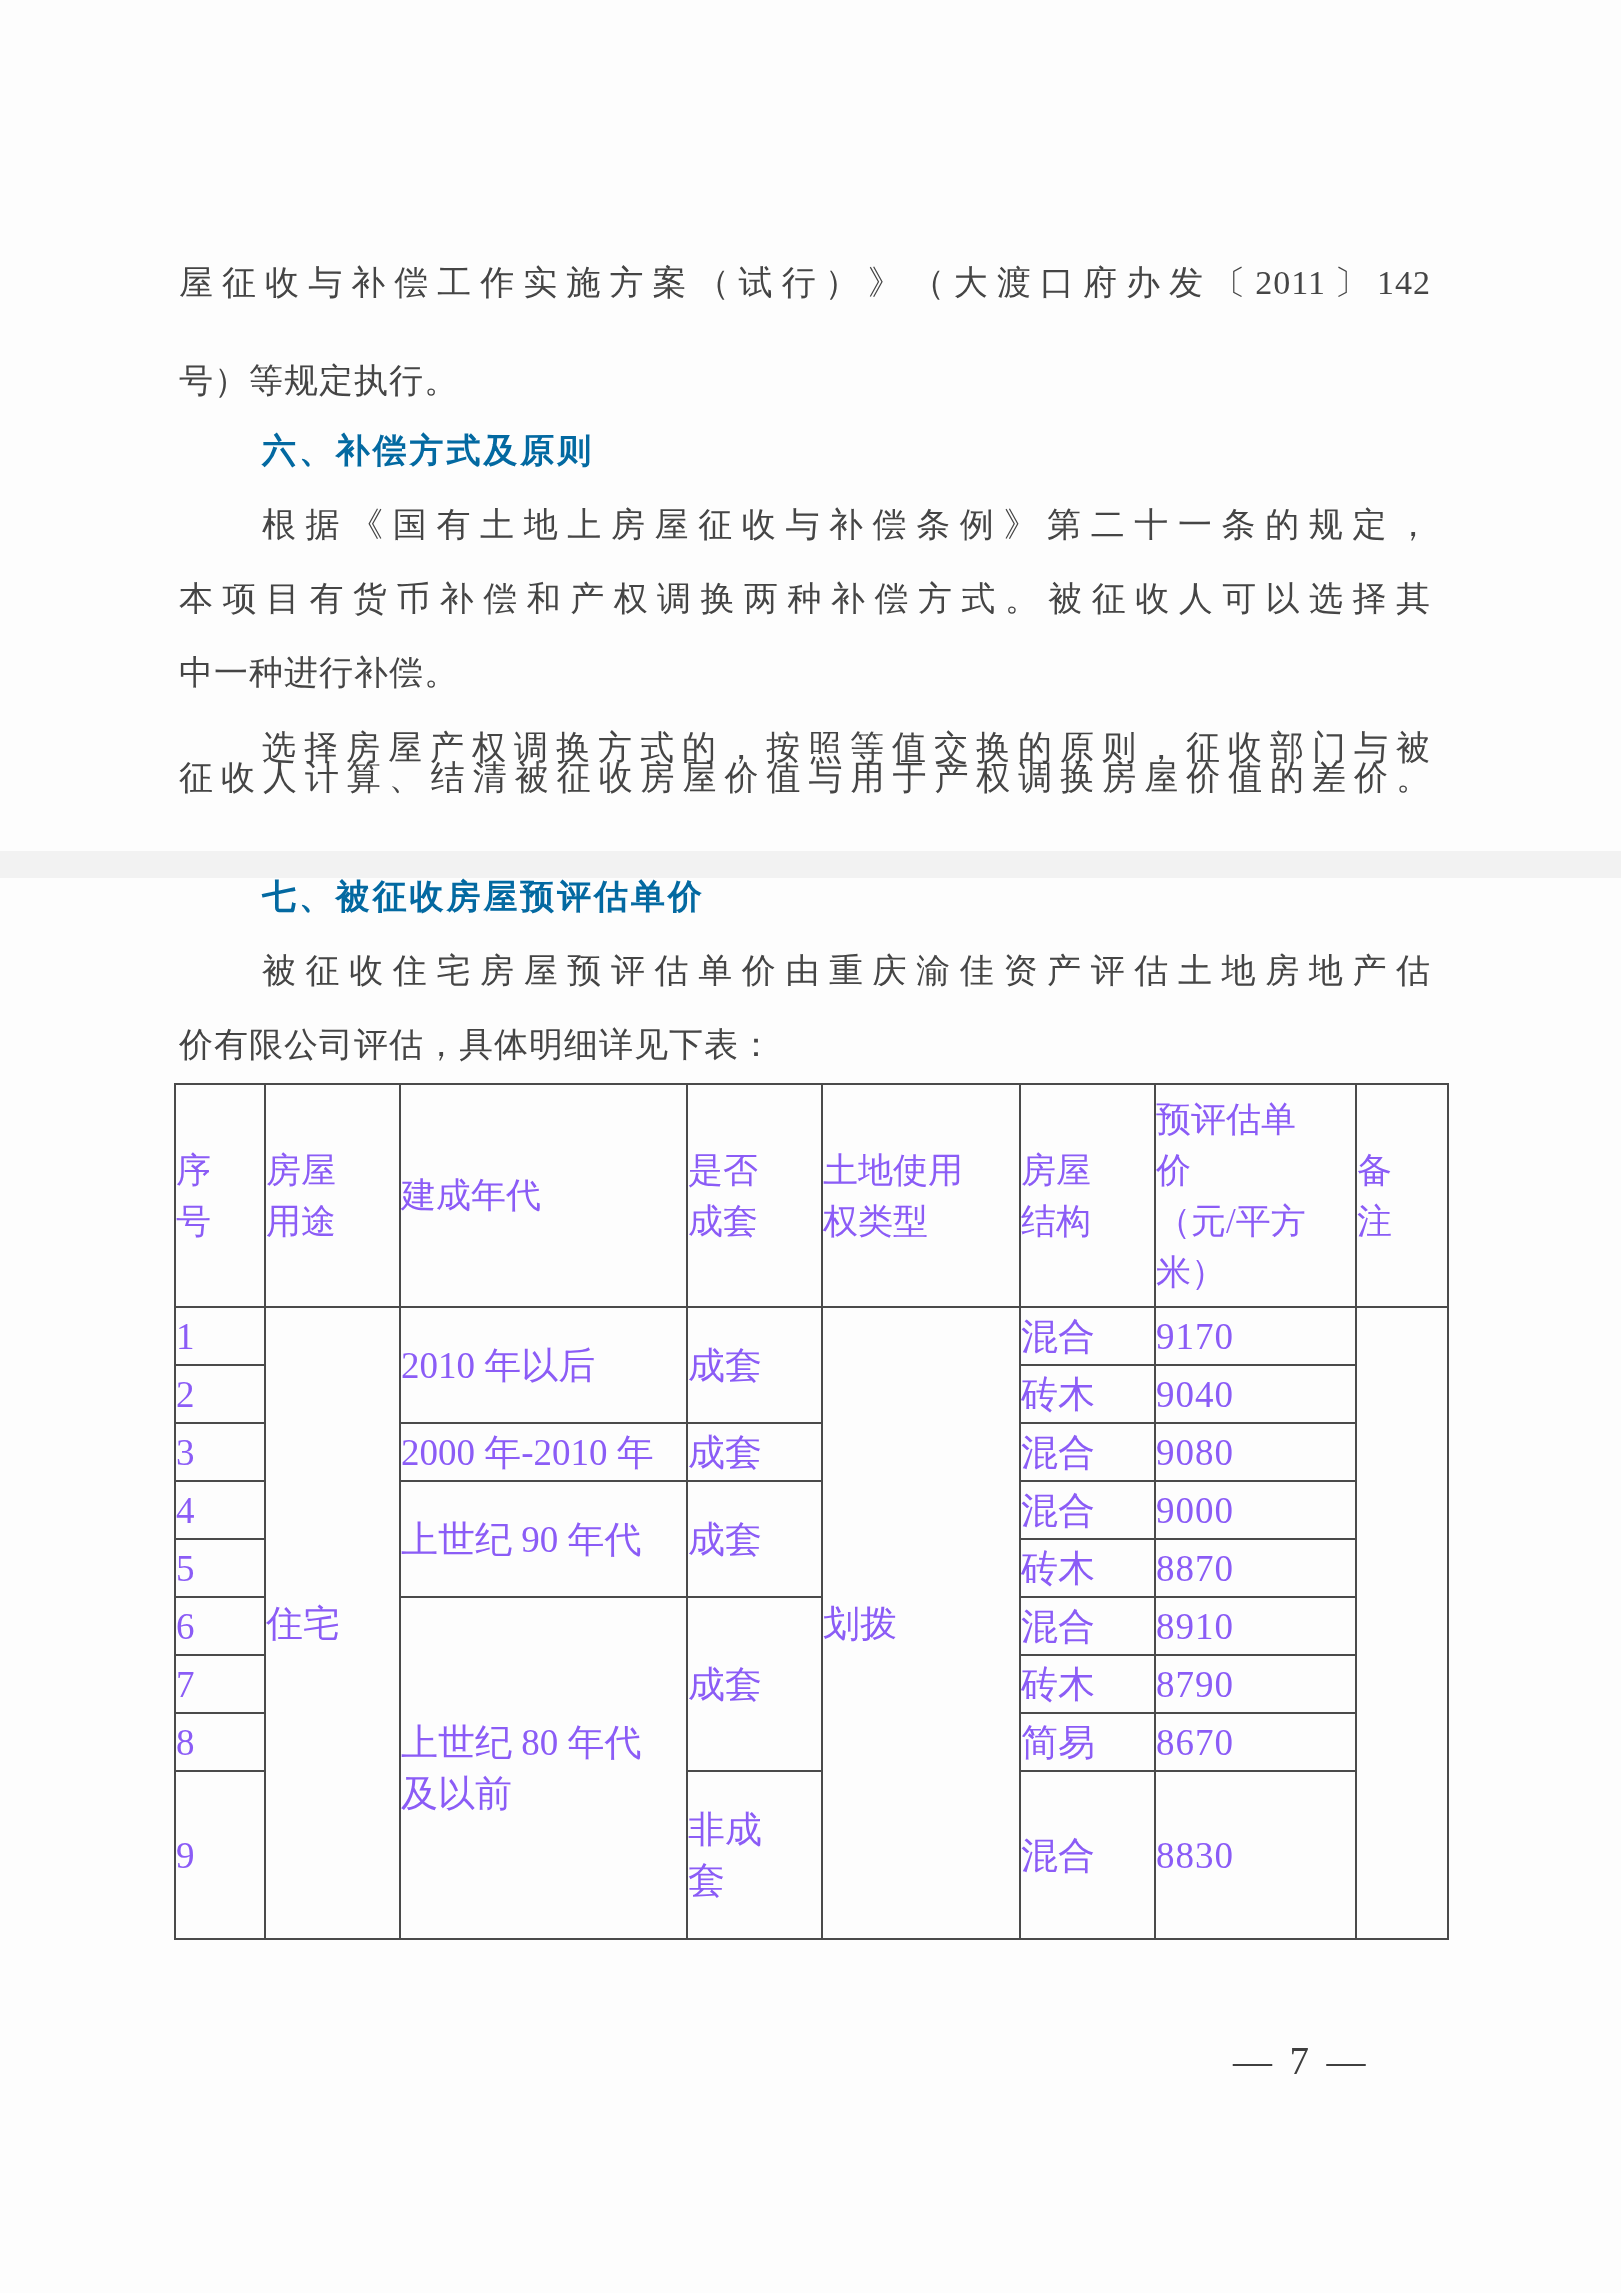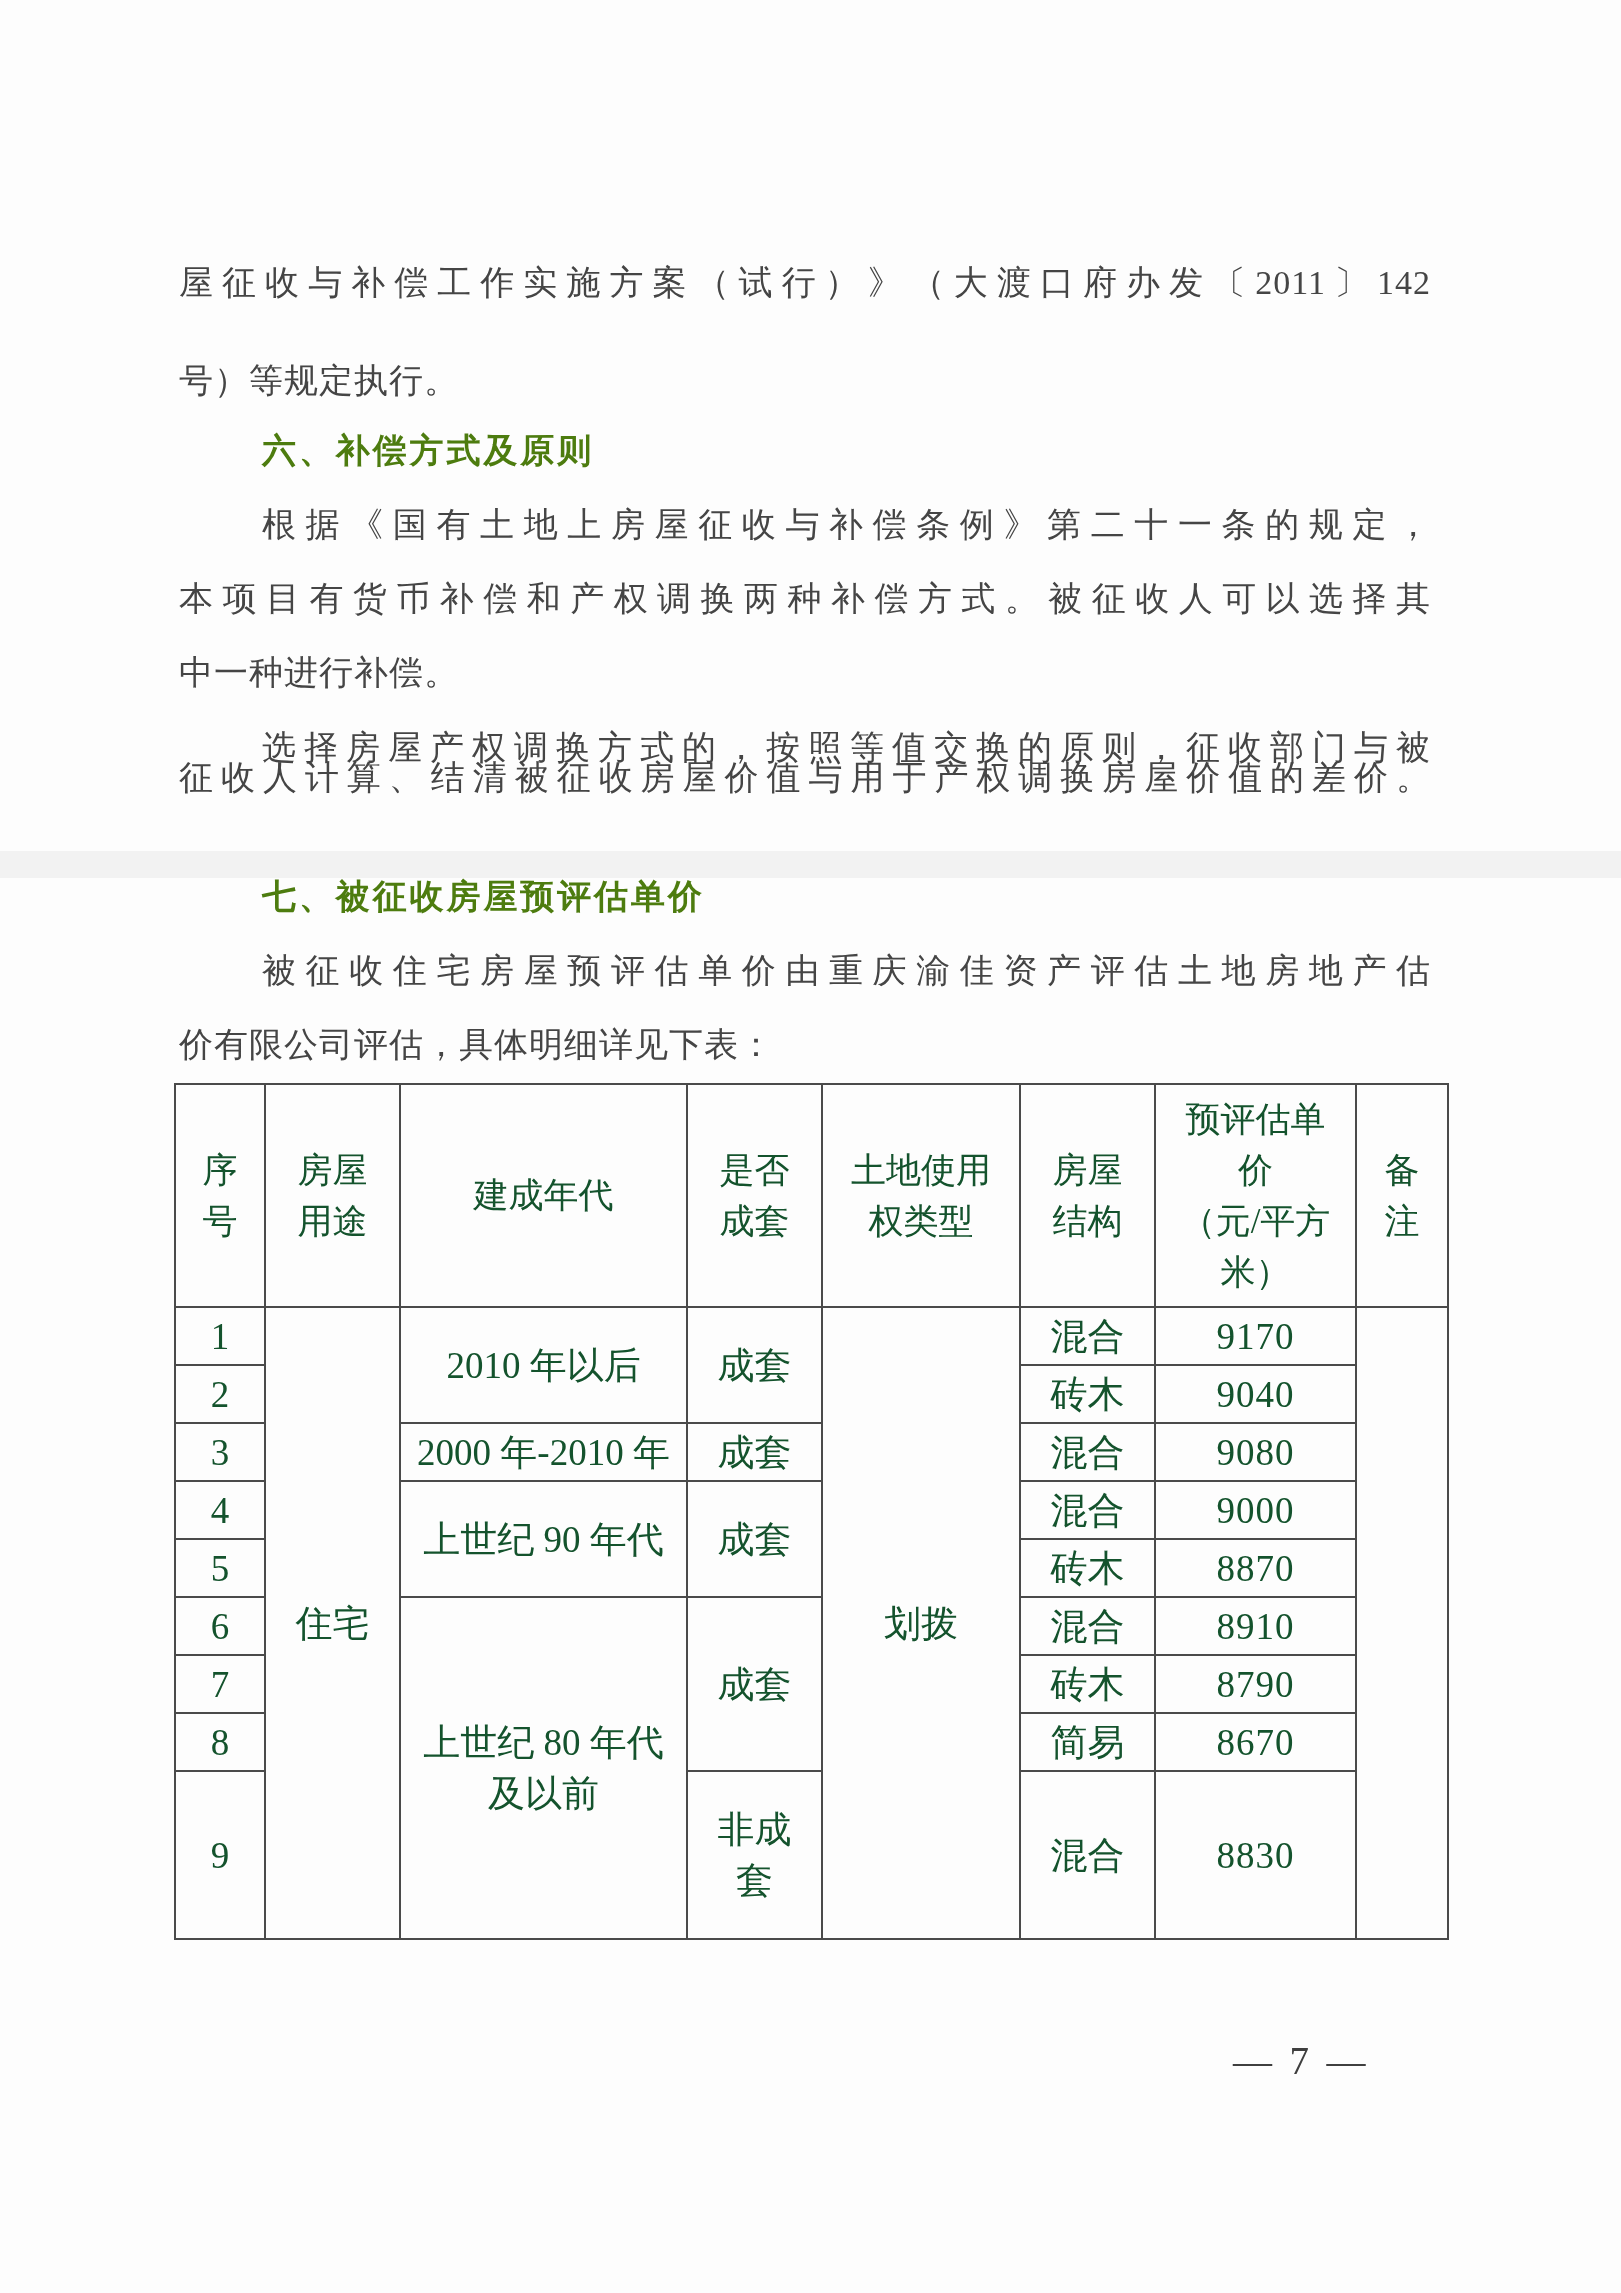--- a/index.html
+++ b/index.html
@@ -15,30 +15,30 @@
     background:rgba(150,150,150,0.10);}
   .tline{
     position:absolute;left:179px;width:1252px;
     font-size:34px;line-height:51px;white-space:nowrap;
     letter-spacing:1px;
   }
   .justify{white-space:normal;text-align:justify;text-align-last:justify;}
   .indent{left:262px;width:1169px;}
   .heading{
     font-family:"Liberation Sans","DejaVu Sans",sans-serif;
-    font-weight:700;color:#4d7c0f;letter-spacing:2.9px;
+    font-weight:700;color:#0369a1;letter-spacing:2.9px;
   }
   table.vtable{
     position:absolute;left:174px;top:1083px;width:1274px;
     table-layout:fixed;border-collapse:collapse;
   }
   .vtable td,.vtable th{
     border:2.9px solid #4a4a4a;
-    padding:0;text-align:center;vertical-align:middle;
-    font-weight:400;color:#14532d;
+    padding:0;text-align:left;vertical-align:middle;
+    font-weight:400;color:#8b5cf6;
     font-size:37px;line-height:51px;
     overflow:hidden;
   }
   .vtable tr.hrow{height:223px;}
   .vtable tr.drow{height:58px;}
   .vtable tr.drow-last{height:168px;}
   .hline{white-space:nowrap;font-size:35px;line-height:51px;}
   .cline{white-space:nowrap;}
   .num-cell{font-size:39px;}
   .price-cell{font-size:39px;letter-spacing:1px;}

